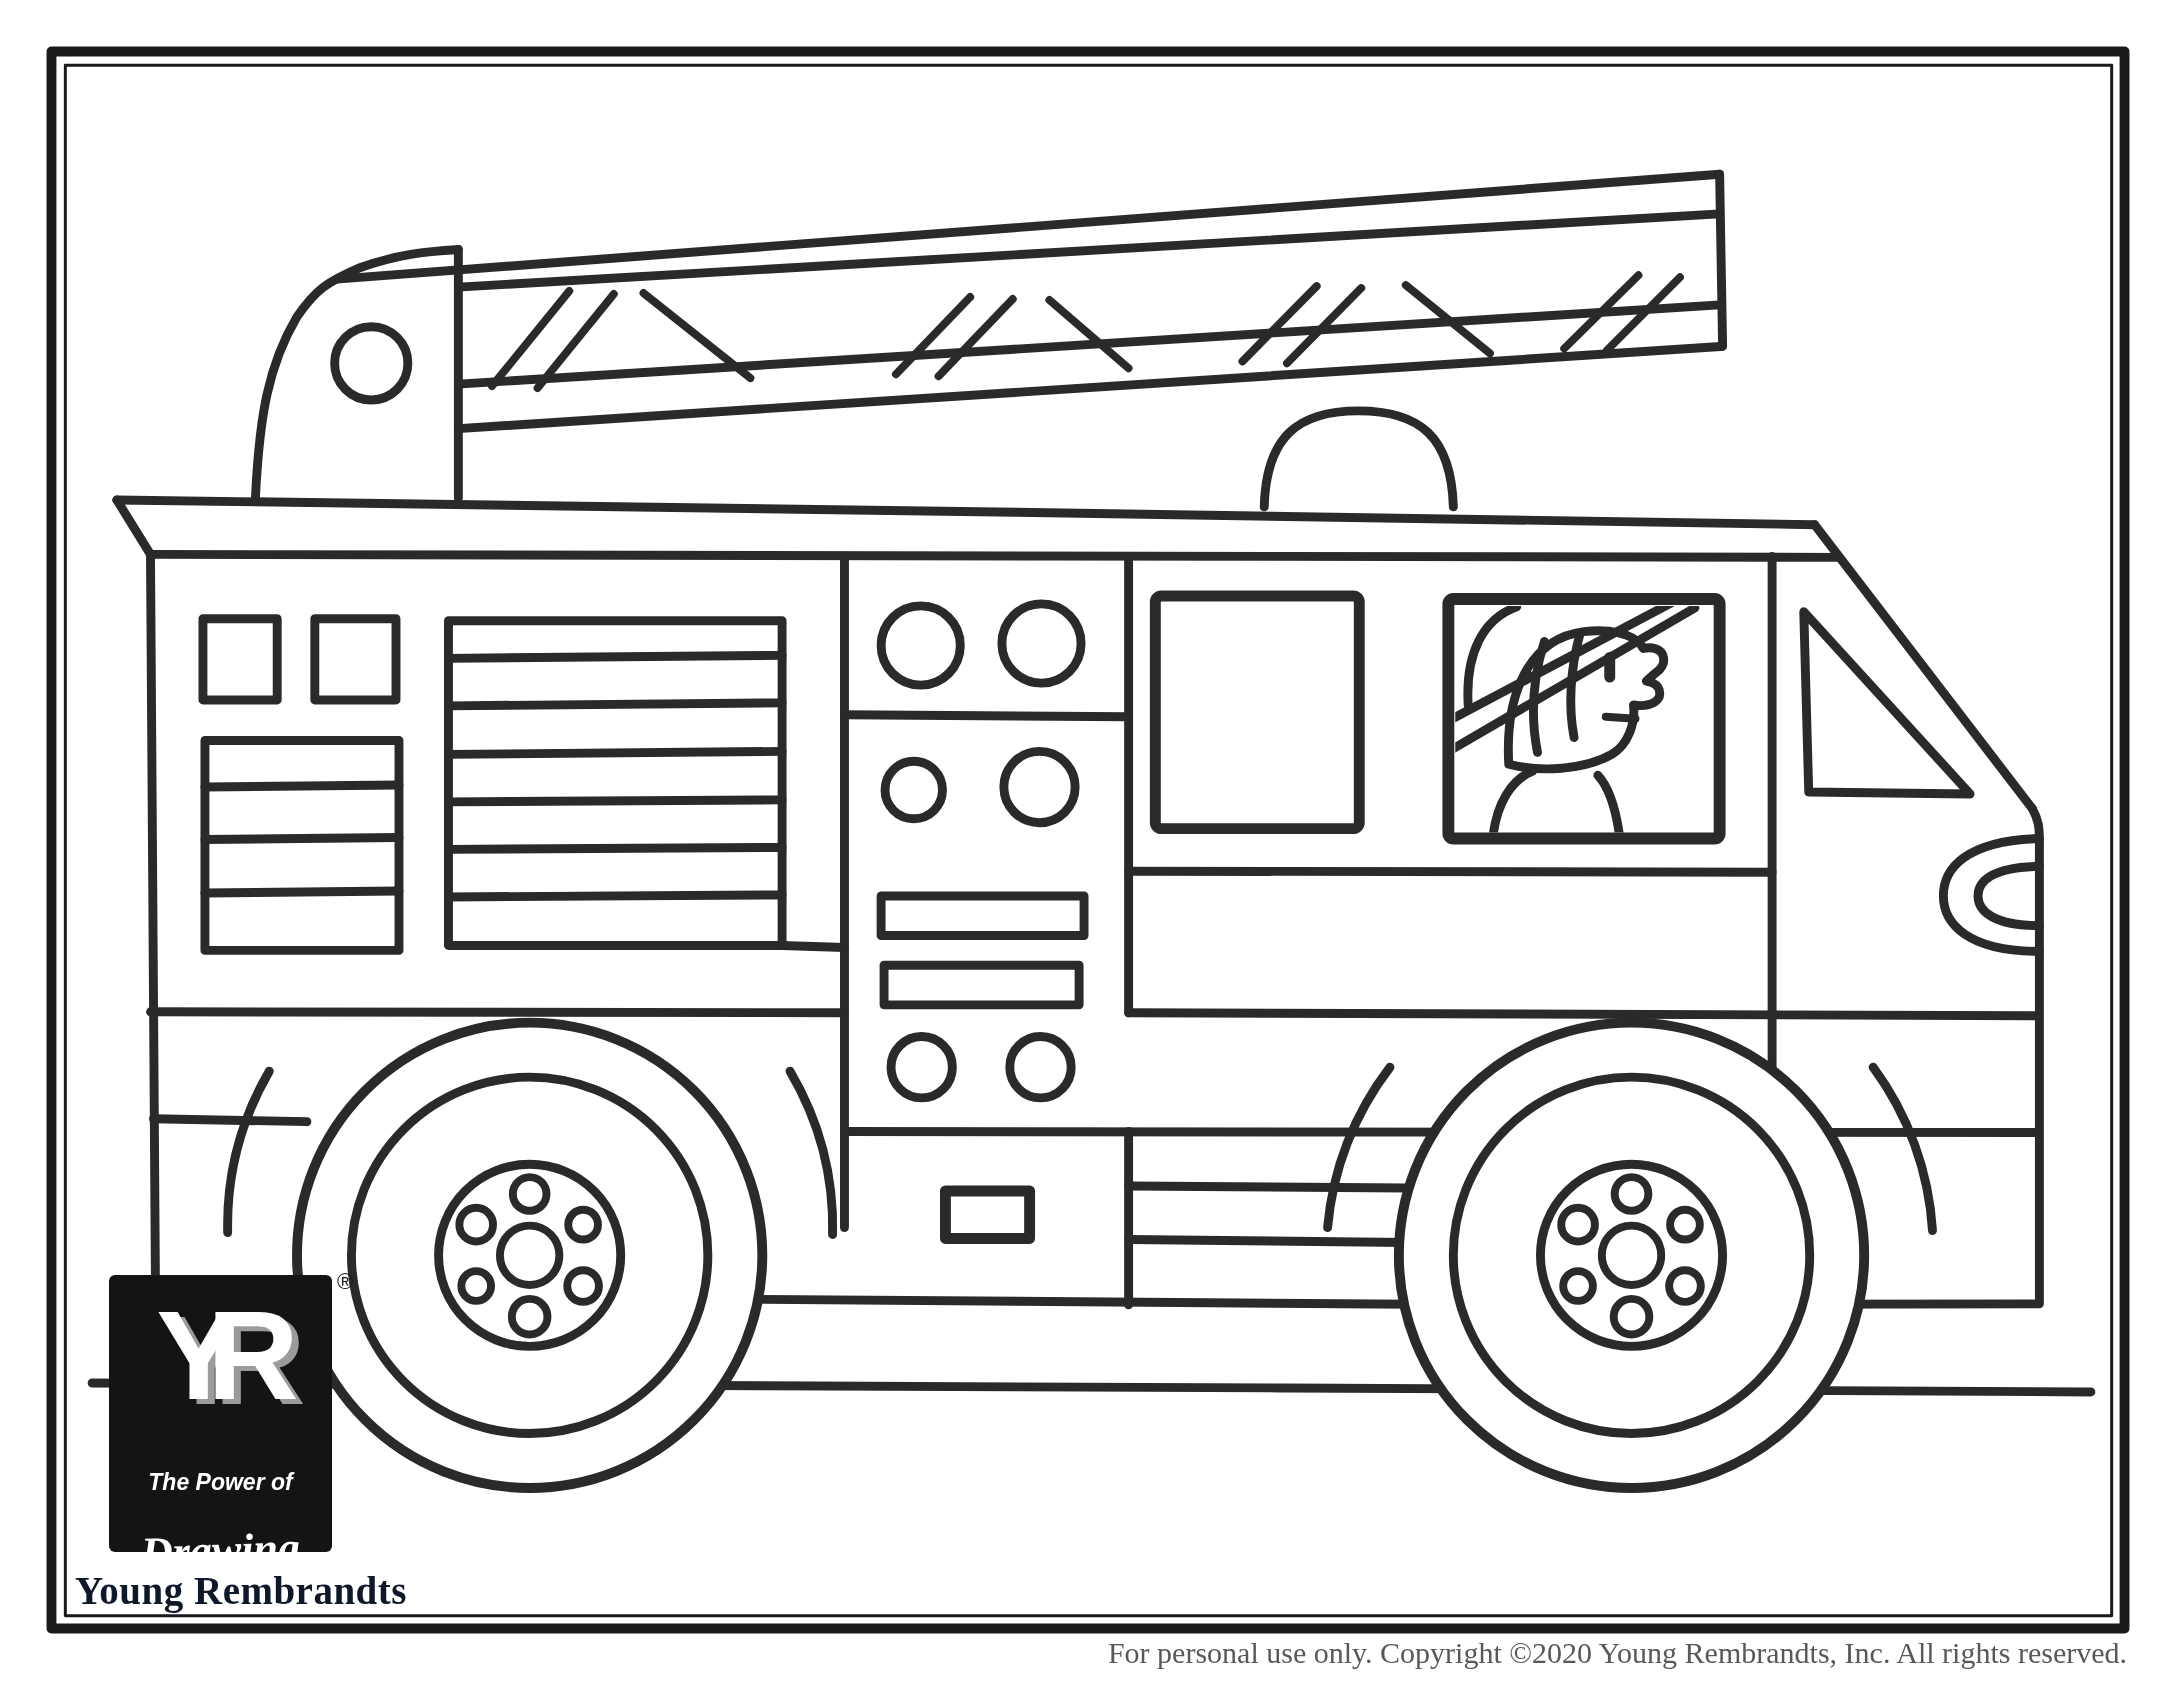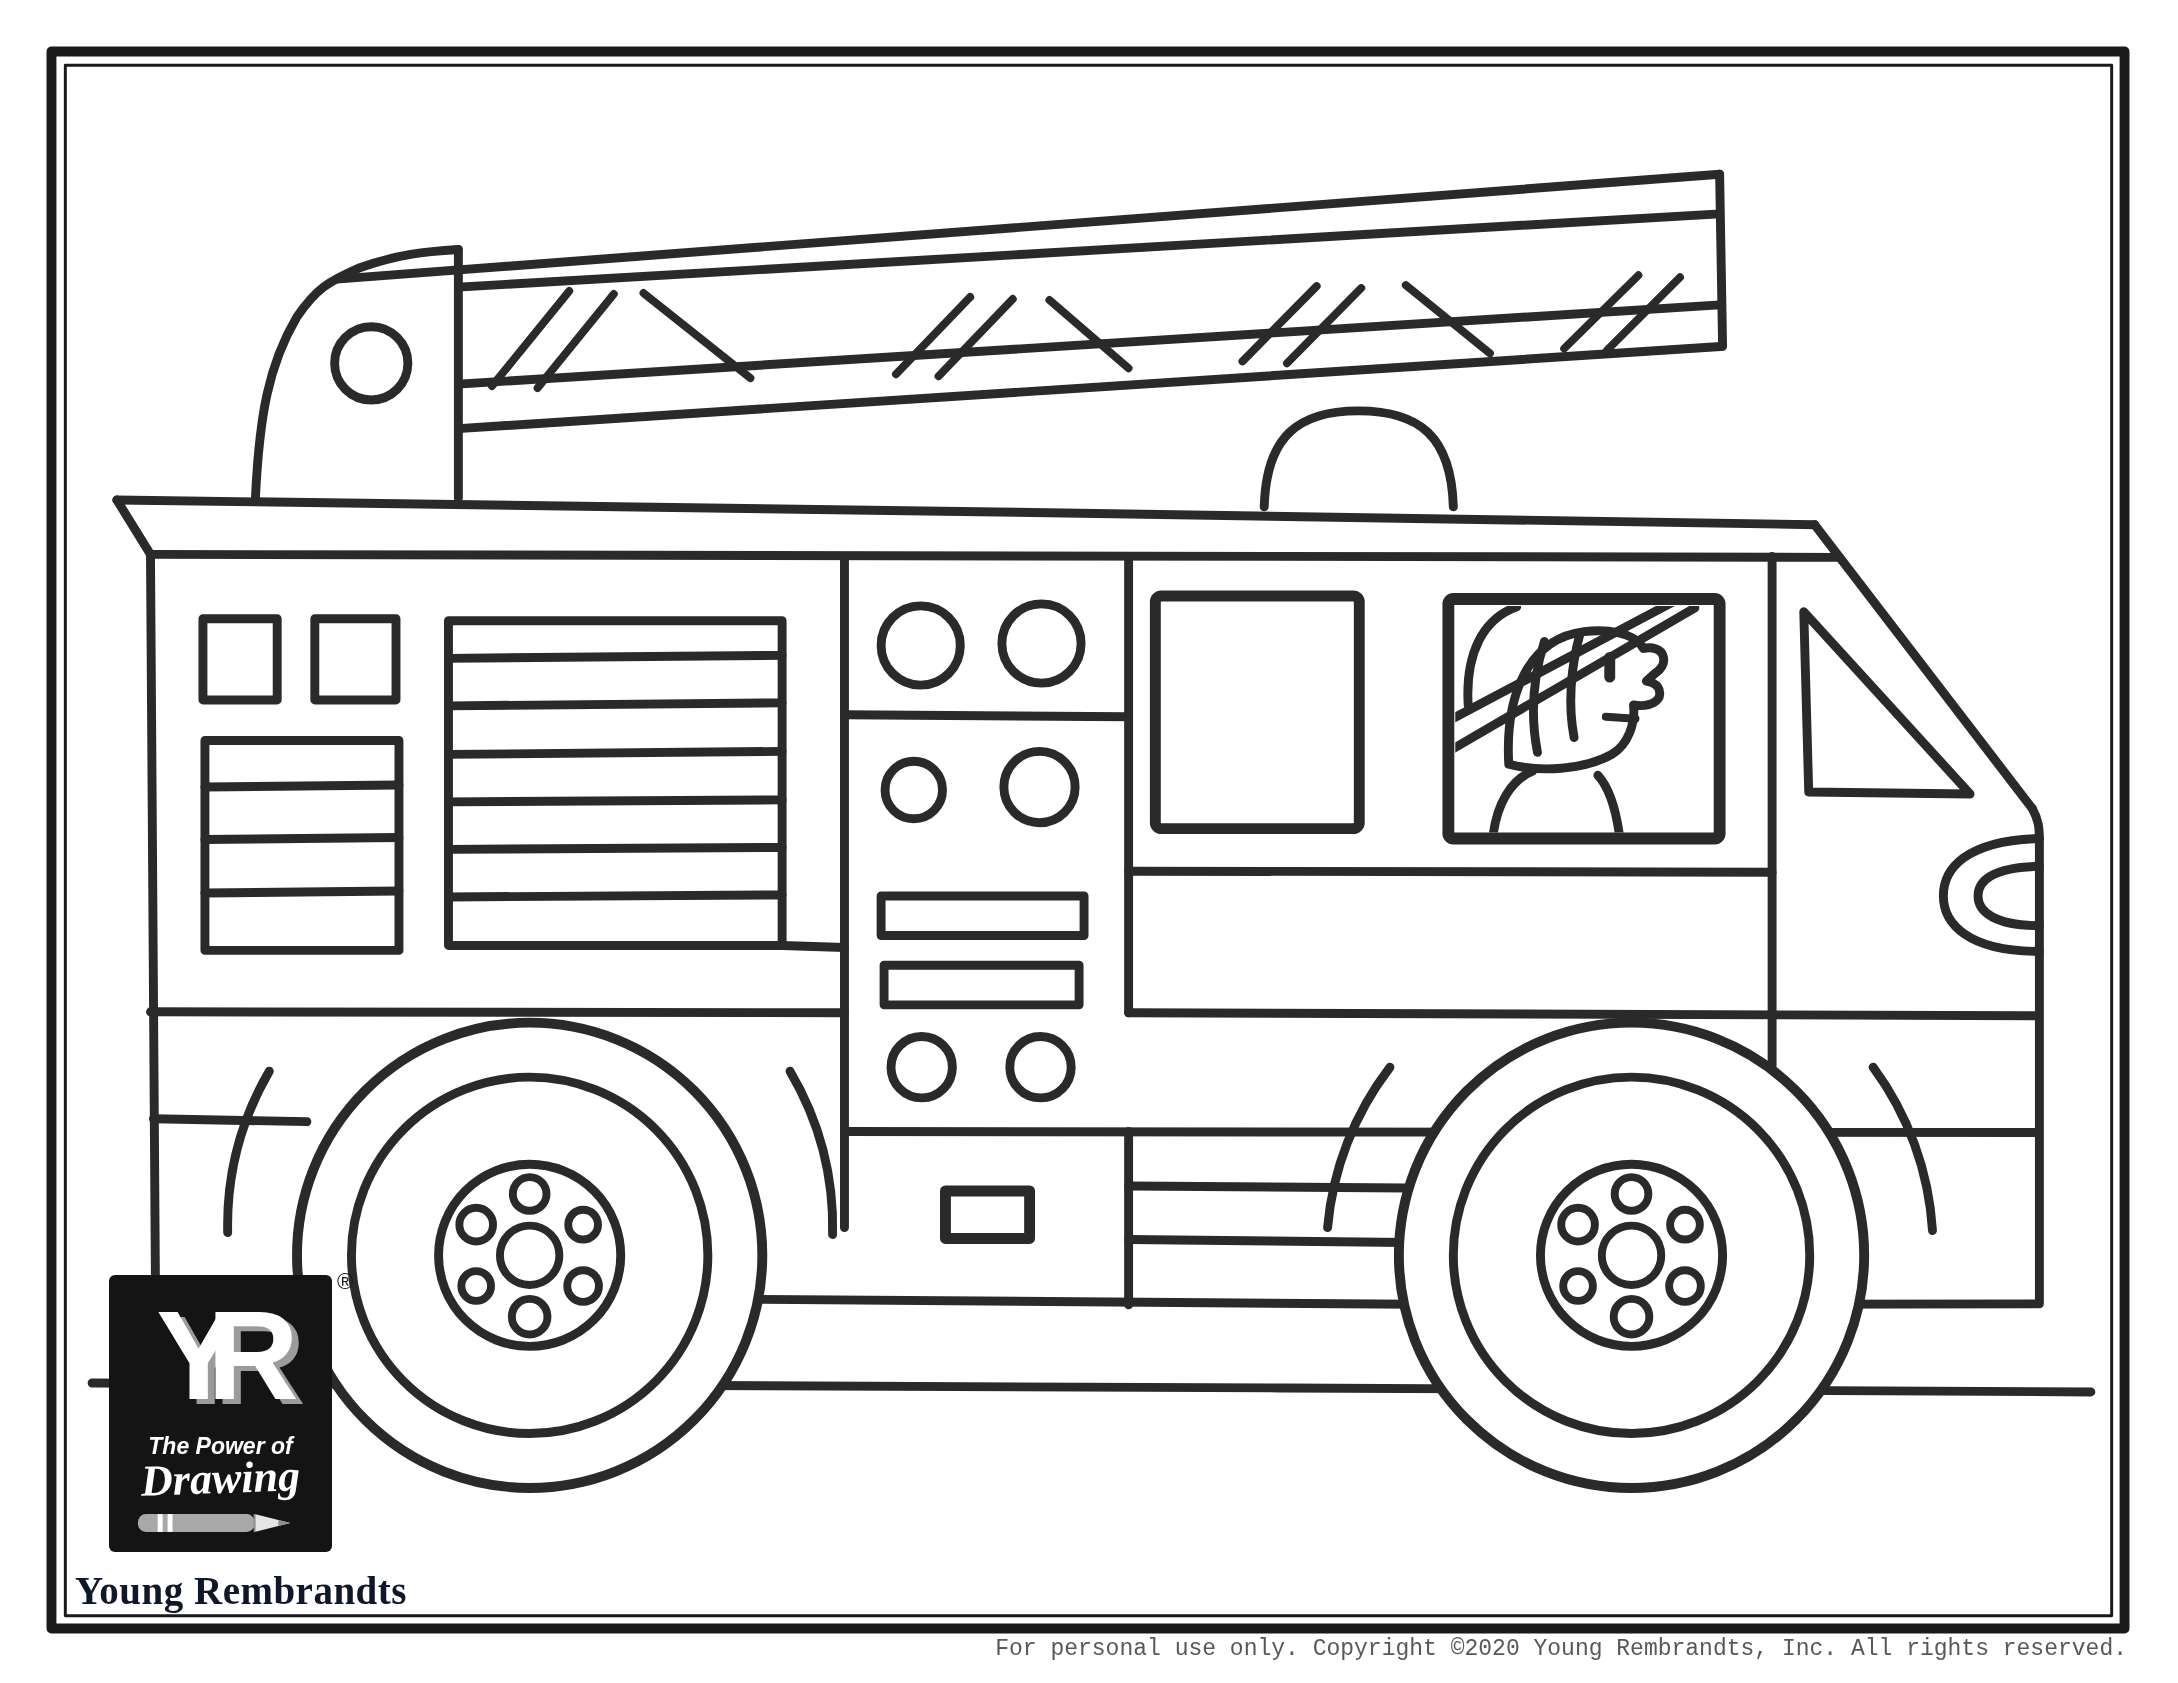--- a/index.html
+++ b/index.html
@@ -1,34 +1,34 @@
 <!DOCTYPE html>
 <html><head>
 <meta charset="utf-8">
 <style>
   html,body{margin:0;padding:0;background:#e8e8e8;}
   #page{position:relative;width:2178px;height:1683px;background:#ffffff;overflow:hidden;
         font-family:"Liberation Sans", sans-serif;}
   #art{position:absolute;left:0;top:0;width:2178px;height:1683px;}
   .brand-logo{position:absolute;left:109px;top:1275px;width:223px;height:277px;background:#141414;
-      border-radius:6px;display:flex;flex-direction:column;align-items:center;justify-content:flex-start;}
+      border-radius:6px;display:flex;flex-direction:column;align-items:center;justify-content:flex-start;gap:36px;}
   .logo-monogram{margin-top:6px;font-family:"Liberation Sans",sans-serif;font-weight:bold;
       font-size:127px;line-height:149px;color:#ffffff;letter-spacing:-34px;text-indent:-20px;
       text-shadow:7px 5px 0 #9b9b9b;}
   .logo-tagline1{font-family:"Liberation Sans",sans-serif;font-style:italic;font-weight:bold;
       font-size:23px;color:#fff;line-height:24px;margin-top:4px;}
   .logo-tagline2{font-family:"Liberation Serif",serif;font-style:italic;font-weight:bold;
       font-size:44px;color:#fff;line-height:46px;margin-top:-2px;transform:rotate(-2deg);}
   .logo-pencil{margin-top:4px;}
   .registered-mark{position:absolute;left:337px;top:1269px;font-size:22px;color:#1a1a1a;
       font-family:"Liberation Sans",sans-serif;}
   .brand-name{position:absolute;left:75px;top:1568px;font-family:"Liberation Serif",serif;
       font-weight:bold;font-size:39px;color:#0f172a;letter-spacing:0.5px;}
-  .copyright{position:absolute;right:51px;top:1636px;font-family:Liberation Mono, monospace;
-      font-size:23px;color:#57585a;}
+  .copyright{position:absolute;right:51px;top:1636px;font-family:Liberation Serif, serif;
+      font-size:30px;color:#57585a;}
 </style>
 </head>
 <body>
 
 <div id="page">
 
   <svg id="art" viewBox="0 0 2200 1700" fill="none" stroke="#2a2a2a" stroke-width="9" stroke-linecap="round" stroke-linejoin="round">
 
     <g stroke="#1a1a1c">
       <rect x="52" y="52" width="2094" height="1593" stroke-width="10"></rect>

